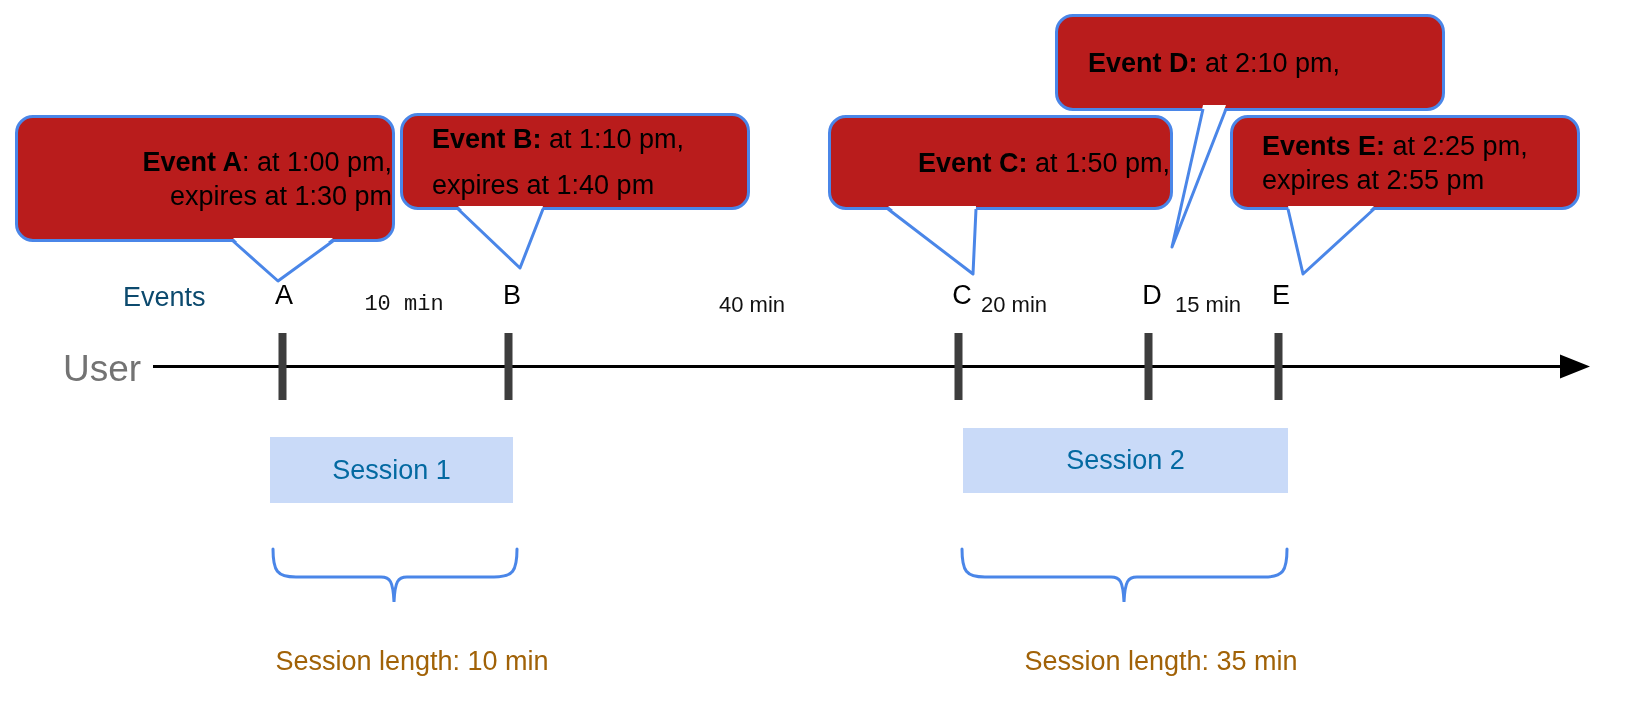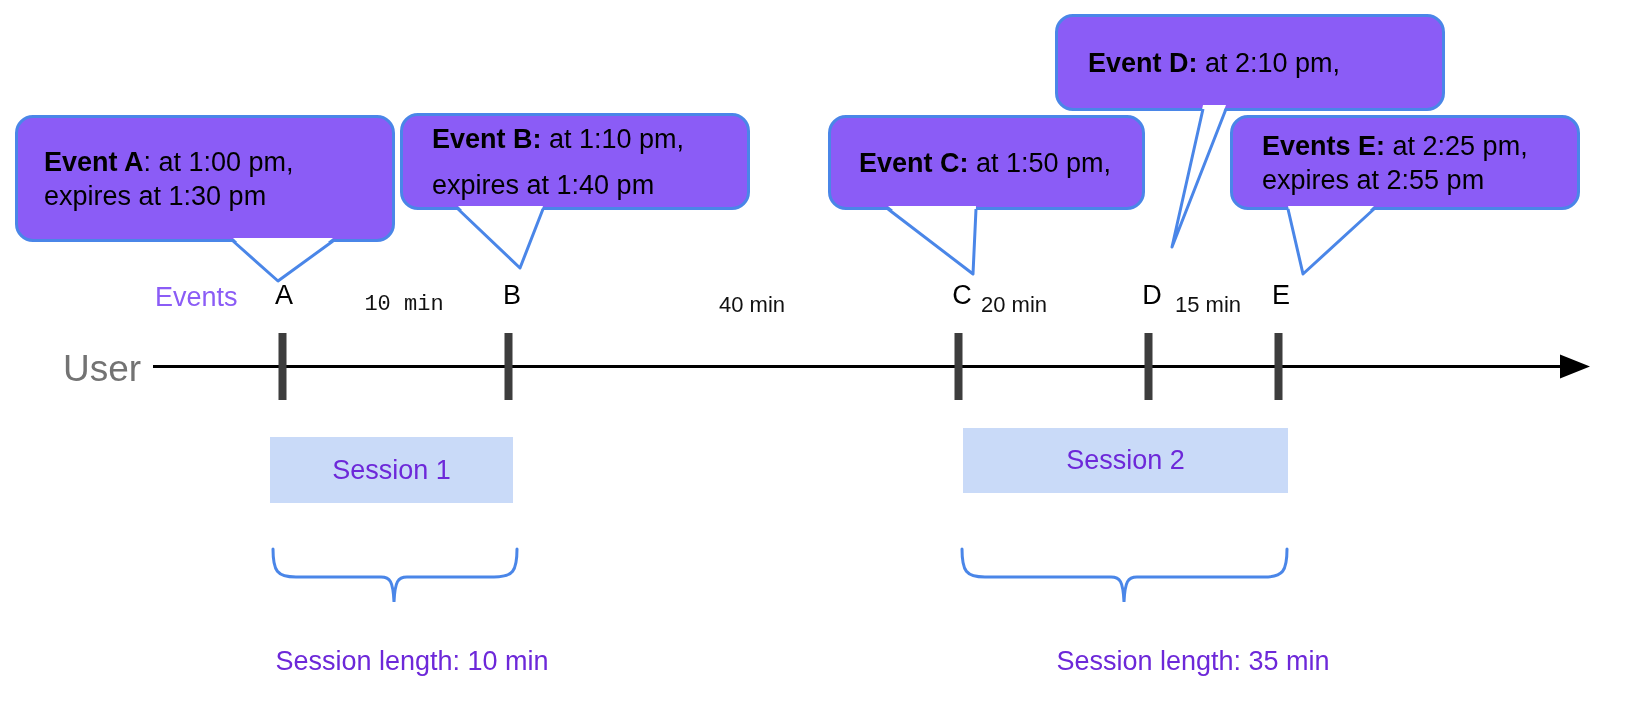--- a/index.html
+++ b/index.html
@@ -1,61 +1,61 @@
 <!DOCTYPE html>
 <html><head>
 <meta charset="utf-8">
 <style>
   html,body{margin:0;padding:0;background:#fff;}
   #canvas{
     position:relative;width:1634px;height:702px;background:#ffffff;overflow:hidden;
     font-family:"Liberation Sans", sans-serif;color:#000;
   }
   .bubble{
-    position:absolute;background:#8b5cf6;border:3px solid #4a86e8;border-radius:18px;
+    position:absolute;background:#b91c1c;border:3px solid #4a86e8;border-radius:18px;
     box-sizing:border-box;display:flex;flex-direction:column;justify-content:center;
     font-size:27px;line-height:34px;color:#000;z-index:1;
   }
   .bubble .b{font-weight:bold;}
   .mark-label{
     position:absolute;top:281px;font-size:27px;line-height:28px;transform:translateX(-50%);
     color:#000;white-space:nowrap;
   }
   .interval-label{
     position:absolute;top:293px;font-size:22px;line-height:24px;transform:translateX(-50%);
     color:#111;white-space:nowrap;
   }
-  .events-label{position:absolute;left:123px;top:282px;font-size:27px;color:#8b5cf6;margin-left:32px;}
+  .events-label{position:absolute;left:123px;top:282px;font-size:27px;color:#0c4a6e;}
   .user-label{position:absolute;left:63px;top:348px;font-size:37px;color:#737373;}
   .session-box{
     position:absolute;background:#c9daf8;display:flex;align-items:center;justify-content:center;
-    font-size:27px;color:#6d28d9;z-index:1;
+    font-size:27px;color:#0369a1;z-index:1;
   }
   .session-length{
-    position:absolute;top:646px;transform:translateX(-50%);font-size:27px;color:#6d28d9;
+    position:absolute;top:646px;transform:translateX(-50%);font-size:27px;color:#a16207;
     white-space:nowrap;
   }
   #overlay{position:absolute;left:0;top:0;z-index:5;pointer-events:none;}
 </style>
 </head>
 <body>
 
 <div id="canvas">
 
-  <div class="bubble" style="left:15px;top:115px;width:380px;height:127px;padding-left:26px;">
+  <div class="bubble" style="left:15px;top:115px;width:380px;height:127px;padding-left:26px;align-items:flex-end;">
     <div><span class="b">Event A</span><span>: at 1:00 pm,</span></div>
     <div>expires at 1:30 pm</div>
   </div>
 
   <div class="bubble" style="left:400px;top:113px;width:350px;height:97px;padding-left:29px;gap:12px;">
     <div><span class="b">Event B:</span><span> at 1:10 pm,</span></div>
     <div>expires at 1:40 pm</div>
   </div>
 
-  <div class="bubble" style="left:828px;top:115px;width:317px;height:95px;padding-left:28px;">
+  <div class="bubble" style="left:828px;top:115px;width:345px;height:95px;padding-left:28px;align-items:flex-end;">
     <div><span class="b">Event C:</span><span> at 1:50 pm,</span></div>
   </div>
 
   <div class="bubble" style="left:1055px;top:14px;width:390px;height:97px;padding-left:30px;">
     <div><span class="b">Event D:</span><span> at 2:10 pm,</span></div>
   </div>
 
   <div class="bubble" style="left:1230px;top:115px;width:350px;height:95px;padding-left:29px;">
     <div><span class="b">Events E:</span><span> at 2:25 pm,</span></div>
     <div>expires at 2:55 pm</div>
@@ -76,21 +76,21 @@
   <div class="interval-label" style="left:1208px;">15 min</div>
 
   <div class="session-box" style="left:270px;top:437px;width:243px;height:66px;">
     <span>Session 1</span>
   </div>
   <div class="session-box" style="left:963px;top:428px;width:325px;height:65px;">
     <span>Session 2</span>
   </div>
 
   <div class="session-length" style="left:412px;">Session length: 10 min</div>
-  <div class="session-length" style="left:1161px;margin-left:32px;">Session length: 35 min</div>
+  <div class="session-length" style="left:1161px;">Session length: 35 min</div>
 
   <svg id="overlay" width="1634" height="702" viewBox="0 0 1634 702">
 
     <line x1="153" y1="366.5" x2="1566" y2="366.5" stroke="#000000" stroke-width="3"></line>
     <polygon points="1560,354.5 1590,366.5 1560,378.5" fill="#000000"></polygon>
 
     <rect x="278.5" y="333" width="8" height="67" fill="#3d3d3d"></rect>
     <rect x="504.5" y="333" width="8" height="67" fill="#3d3d3d"></rect>
     <rect x="954.5" y="333" width="8" height="67" fill="#3d3d3d"></rect>
     <rect x="1144.5" y="333" width="8" height="67" fill="#3d3d3d"></rect>

